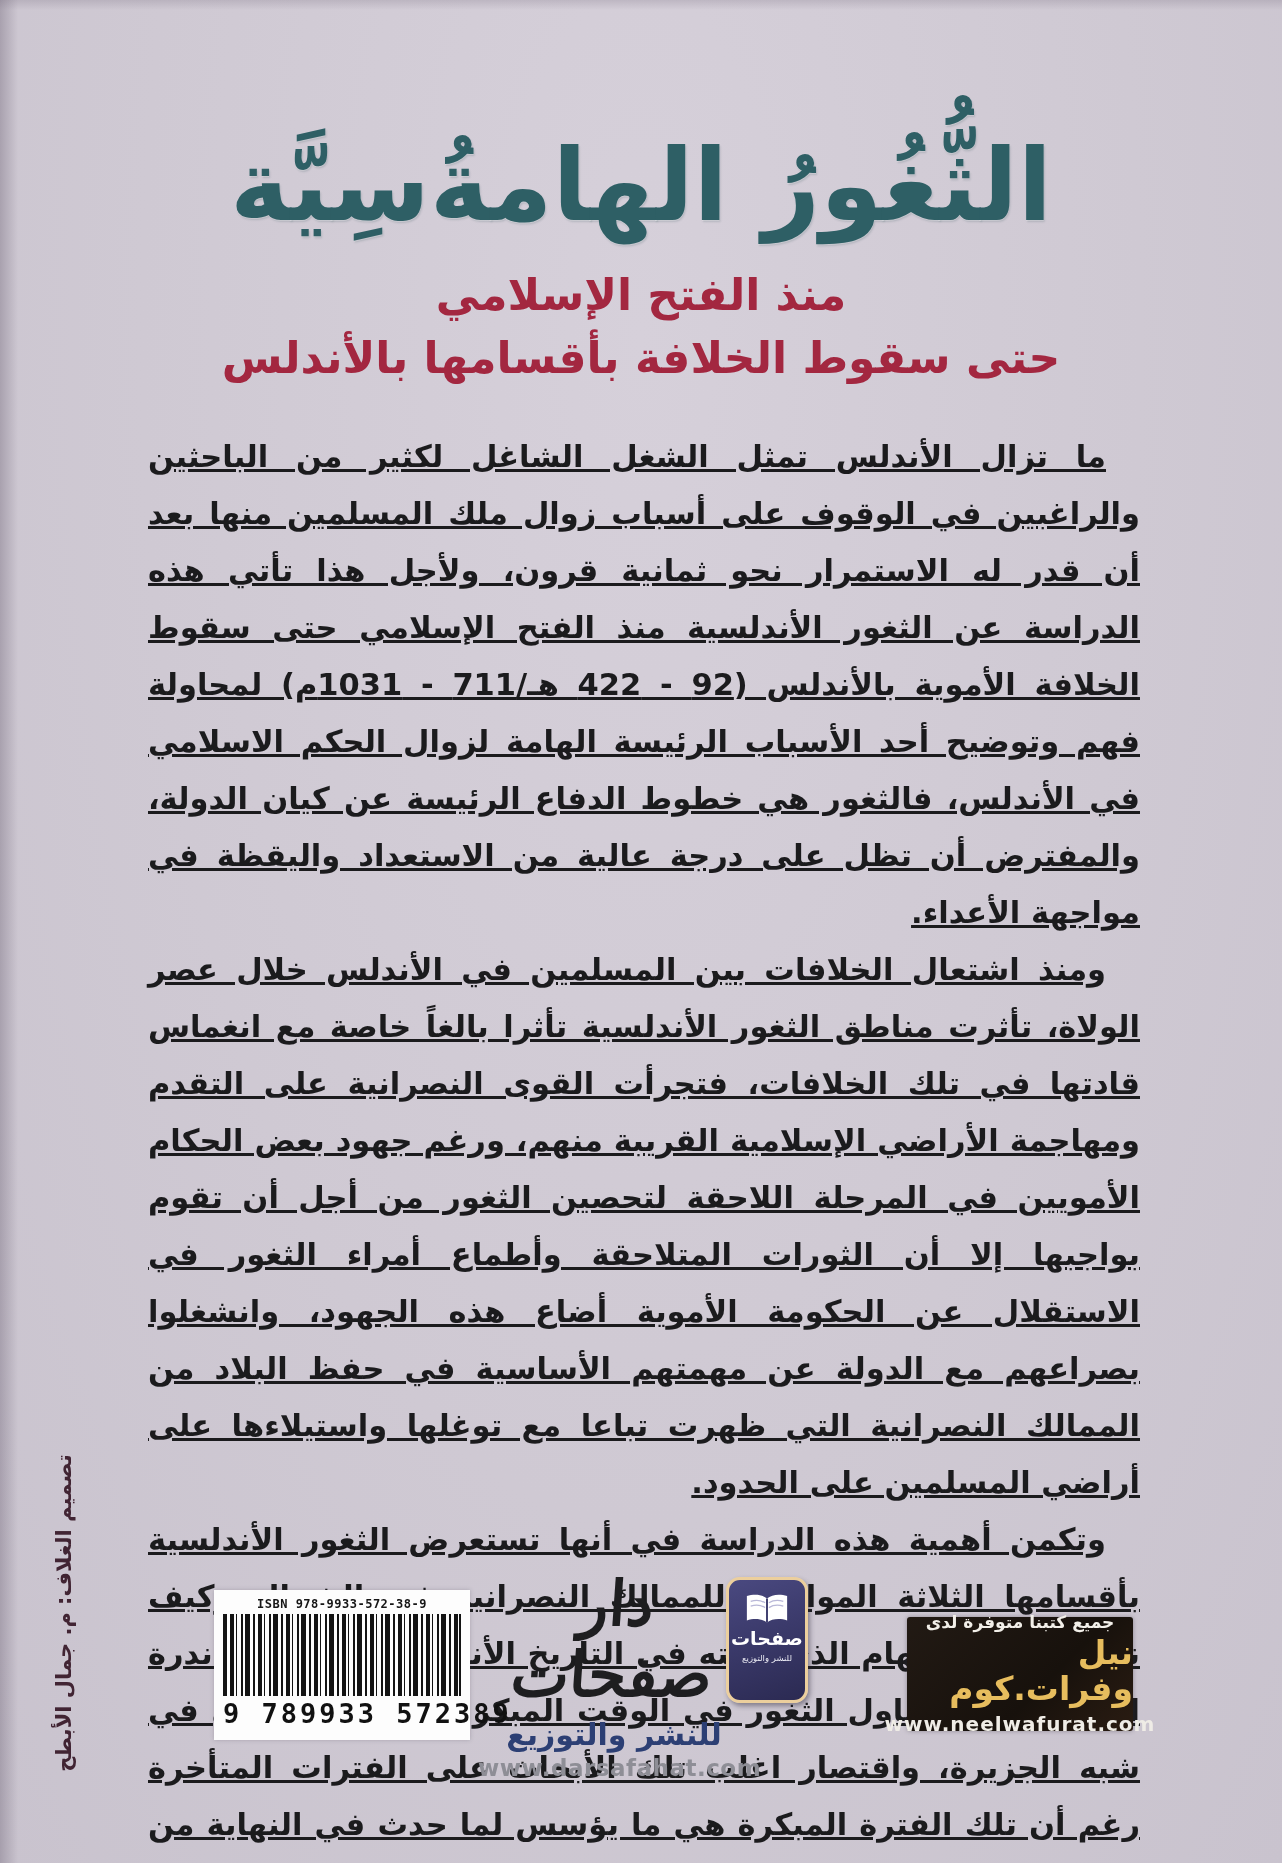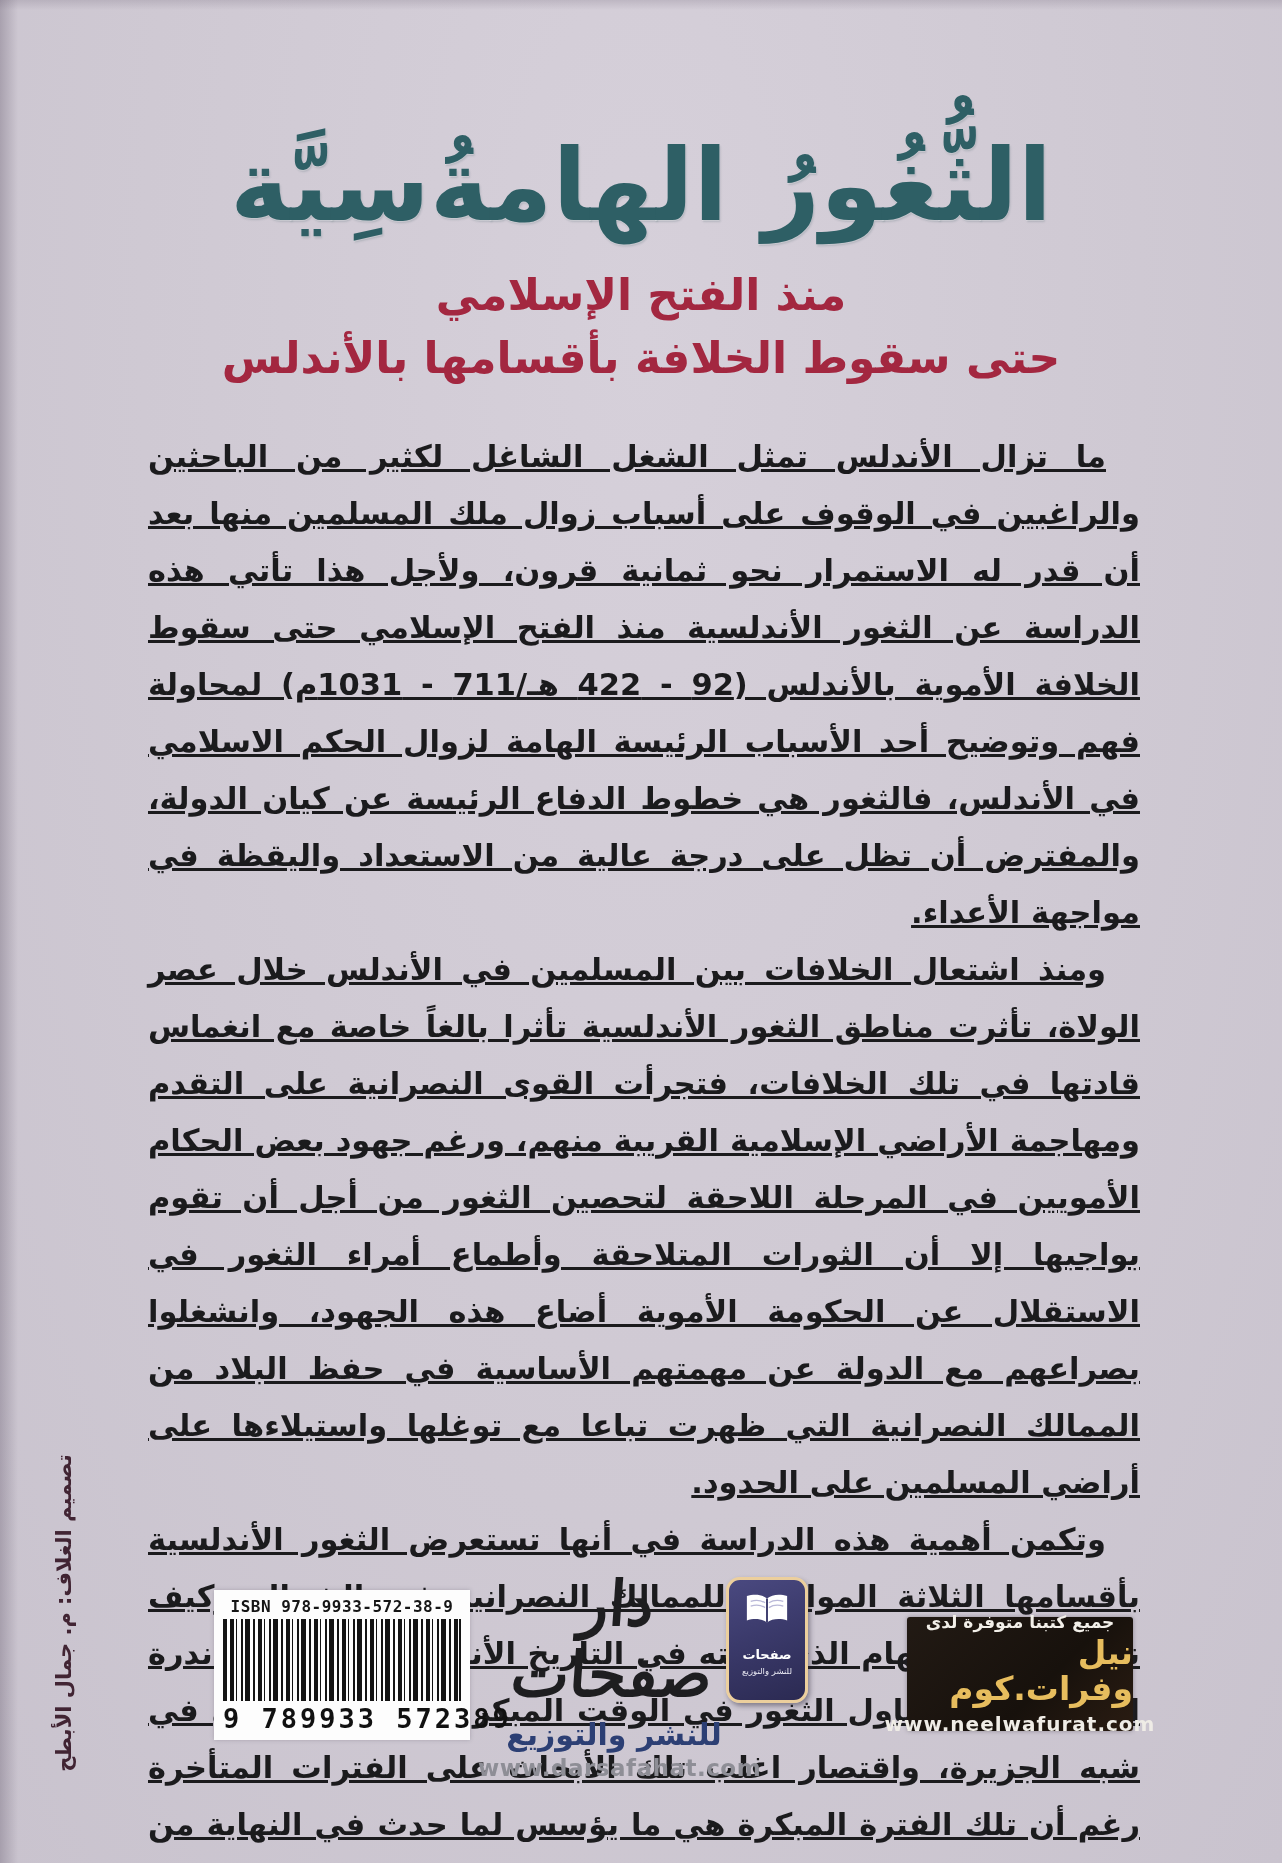--- a/index.html
+++ b/index.html
@@ -47,21 +47,21 @@
   .blurb p { text-indent: 34px; text-decoration: underline; }
 
   
   .barcode-box {
     position: absolute; left: 214px; top: 1590px; width: 256px; height: 150px;
     background: #fdfdfd; box-shadow: 0 0 4px rgba(60,55,70,0.25);
     padding: 7px 9px 5px; text-align: center;
   }
   .isbn-label {
     font-family: "DejaVu Sans Mono", monospace;
-    font-size: 16px; font-weight: 700; color: #161616; letter-spacing: 0.5px;
+    font-size: 12px; font-weight: 700; color: #161616; letter-spacing: 0.5px;
     white-space: nowrap;
   }
   .bars {
     height: 82px; margin-top: 3px;
     background: repeating-linear-gradient(90deg,
       #141414 0 2px,  #fdfdfd 2px 5px,
       #141414 5px 9px, #fdfdfd 9px 11px,
       #141414 11px 12px, #fdfdfd 12px 16px,
       #141414 16px 18px, #fdfdfd 18px 20px,
       #141414 20px 25px, #fdfdfd 25px 28px);
@@ -90,21 +90,21 @@
   .badge {
     position: absolute; left: 726px; top: 1577px; width: 82px; height: 126px;
     border-radius: 14px;
     background: linear-gradient(160deg, #4a4980 0%, #3b3a6b 45%, #2b2a52 100%);
     border: 3px solid #eccf9d;
     box-shadow: 2px 3px 5px rgba(40,35,55,0.45);
     display: flex; flex-direction: column; align-items: center;
     padding-top: 12px; direction: rtl;
   }
   .badge svg { width: 46px; height: 34px; display: block; }
-  .badge-name { color: #fff; font-size: 13px; font-weight: 700; margin-top: 21px; letter-spacing: 2px; }
+  .badge-name { color: #fff; font-size: 19px; font-weight: 700; margin-top: 1px; letter-spacing: 2px; }
   .badge-tagline { color: #e8e8f2; font-size: 8.5px; margin-top: 4px; white-space: nowrap; }
 
   
   .retailer {
     position: absolute; left: 907px; top: 1617px; width: 226px; height: 114px;
     background: linear-gradient(135deg, #221a14 0%, #17110c 60%, #2a1c12 100%);
     border-radius: 3px;
     display: flex; flex-direction: column; align-items: center; justify-content: center;
     direction: rtl; box-shadow: 0 0 4px rgba(50,45,60,0.4);
   }

